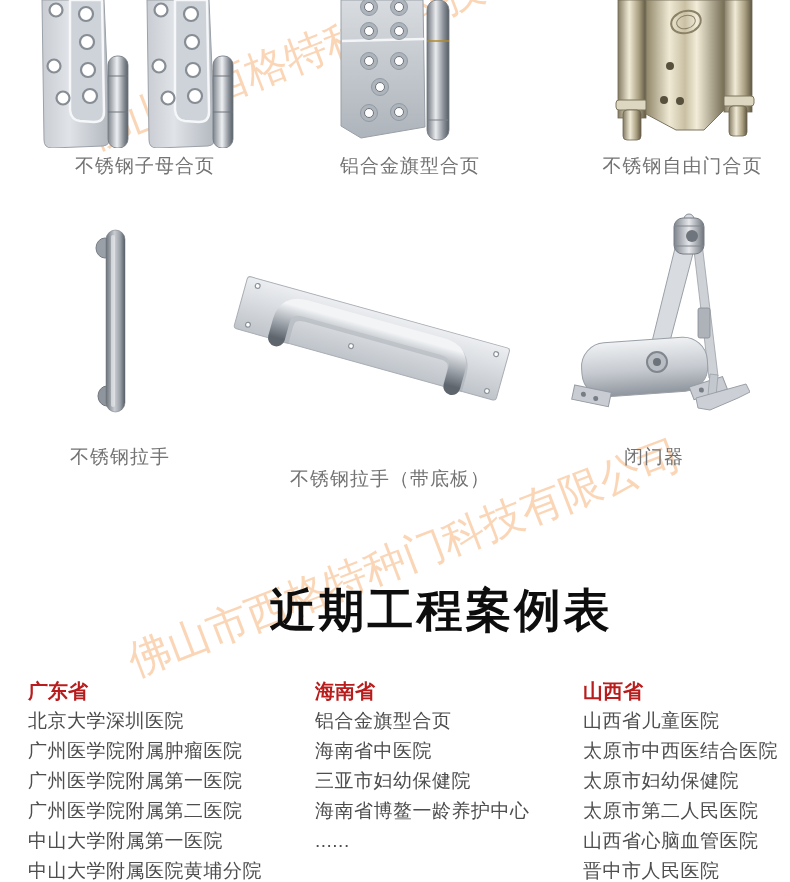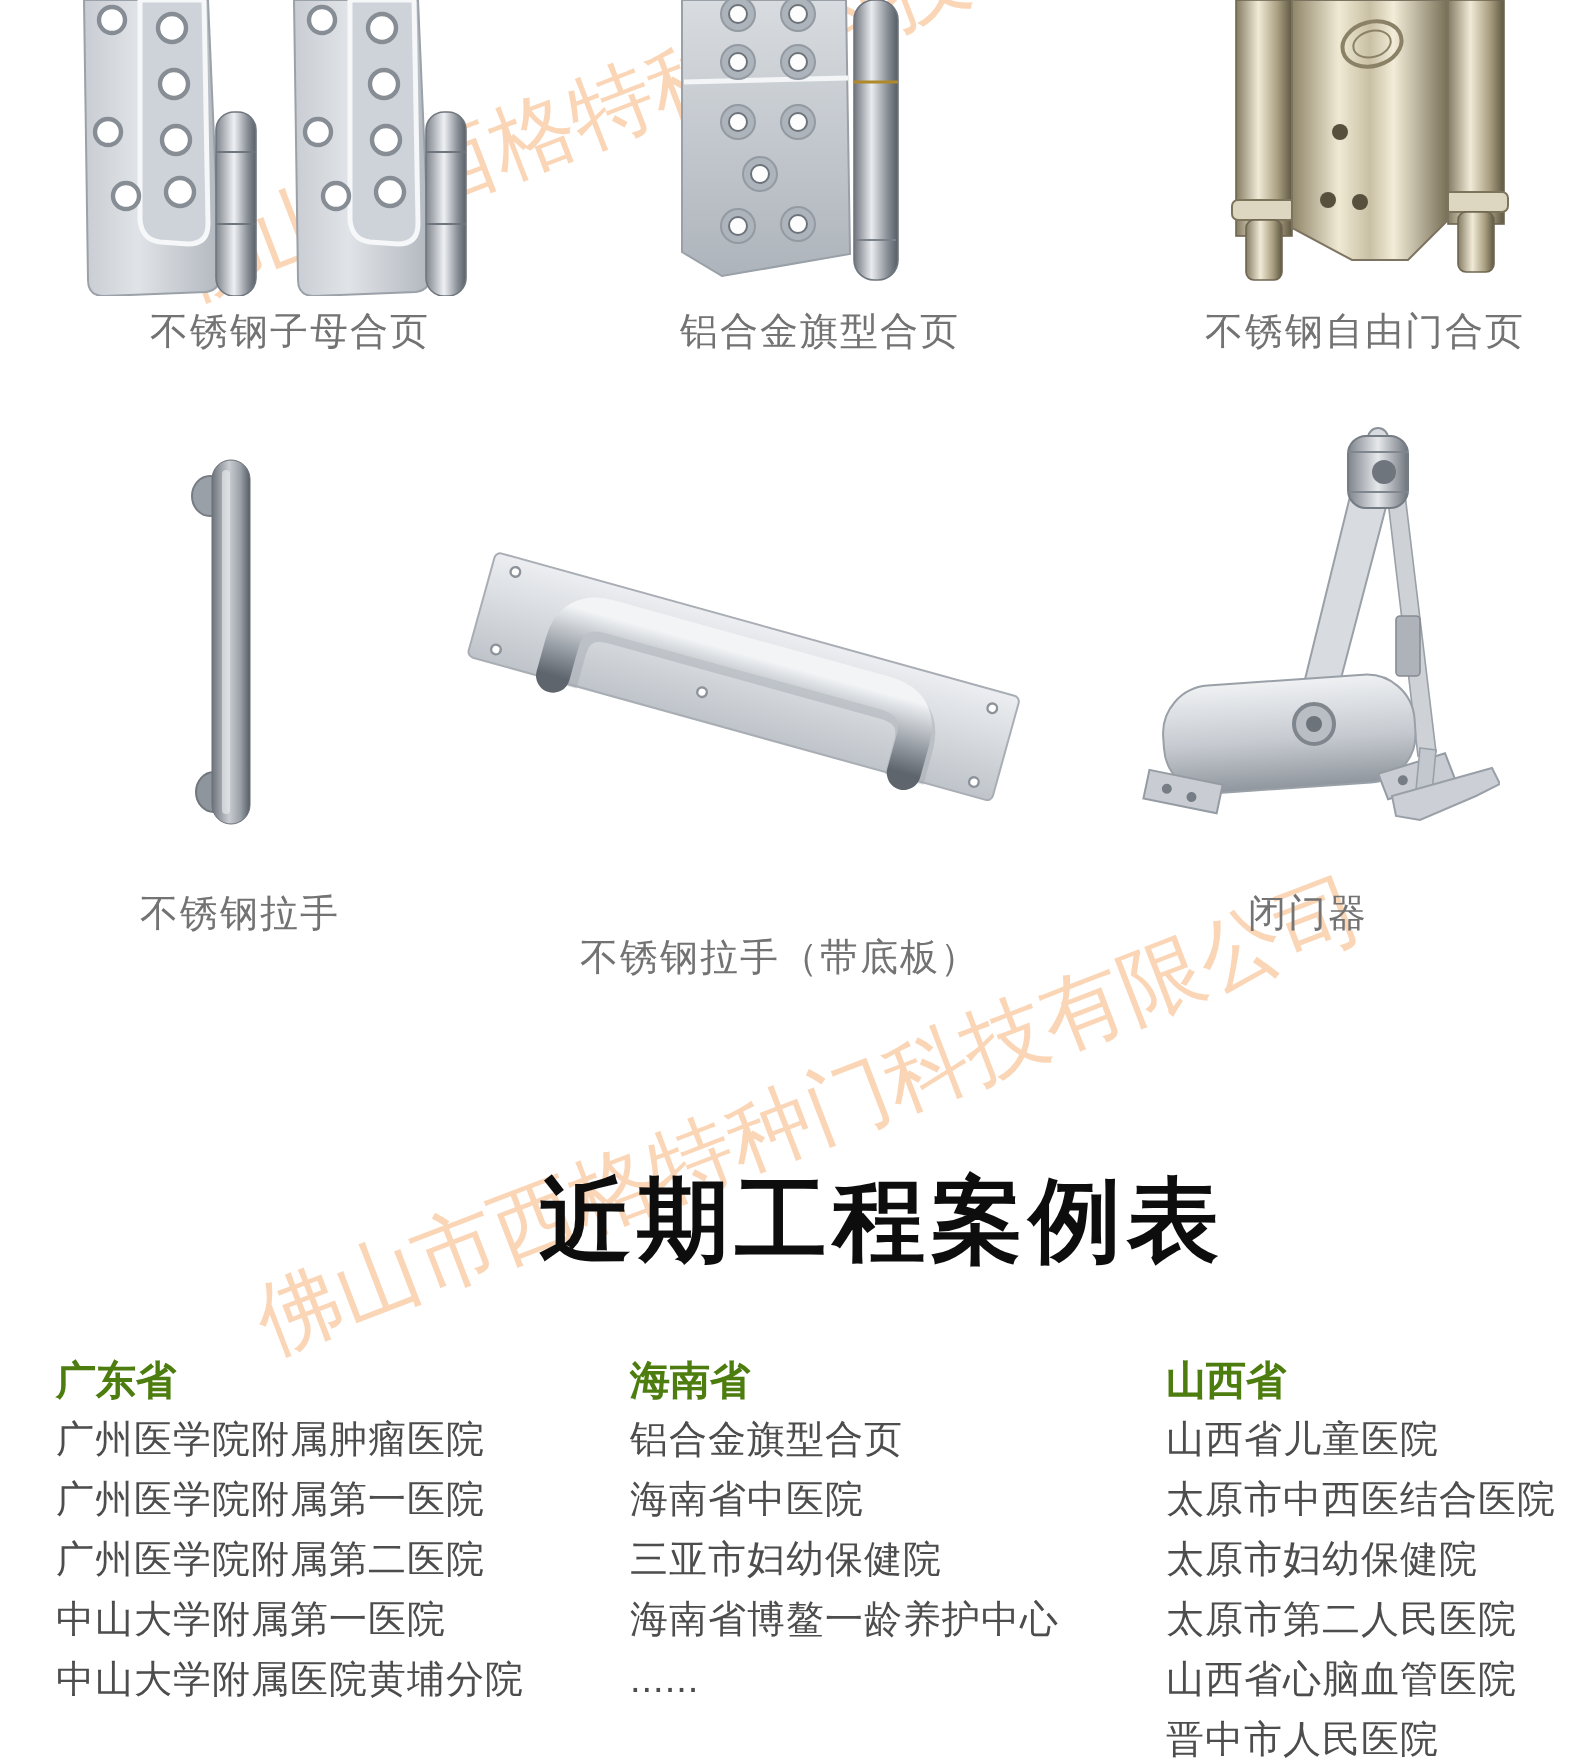--- a/index.html
+++ b/index.html
@@ -24,21 +24,21 @@
     position:absolute;z-index:3;left:0;top:580px;width:790px;margin:0;
     text-align:center;font-size:46px;font-weight:700;color:#0d0d0d;
     letter-spacing:3px;
     padding-left:46px;
   }
   
   .col{position:absolute;top:676px;z-index:3;}
   .col-1{left:28px;width:276px;}
   .col-2{left:315px;width:258px;}
   .col-3{left:583px;width:204px;}
-  .prov{font-size:20px;font-weight:700;color:#4d7c0f;line-height:30px;}
+  .prov{font-size:20px;font-weight:700;color:#b91c1c;line-height:30px;}
   .item{font-size:19px;color:#4d4d4d;line-height:30px;letter-spacing:0.5px;
         white-space:nowrap;}
 </style>
 </head>
 <body>
 
 <div>
 
   <div class="watermark wm-a">佛山市西格特种门科技有限公司</div>
   <div class="watermark wm-b">佛山市西格特种门科技有限公司</div>
@@ -249,20 +249,21 @@
   </svg>
 
   <div class="caption" style="left:20px;top:444px;width:200px;">不锈钢拉手</div>
   <div class="caption" style="left:255px;top:444px;width:270px;margin-top:22px;">不锈钢拉手（带底板）</div>
   <div class="caption" style="left:554px;top:444px;width:200px;">闭门器</div>
 
   <h1 class="title">近期工程案例表</h1>
 
   <div class="col col-1">
     <div class="prov">广东省</div>
+    <div class="item">北京大学深圳医院</div>
     <div class="item">广州医学院附属肿瘤医院</div>
     <div class="item">广州医学院附属第一医院</div>
     <div class="item">广州医学院附属第二医院</div>
     <div class="item">中山大学附属第一医院</div>
     <div class="item">中山大学附属医院黄埔分院</div>
   </div>
 
   <div class="col col-2">
     <div class="prov">海南省</div>
     <div class="item">铝合金旗型合页</div>

